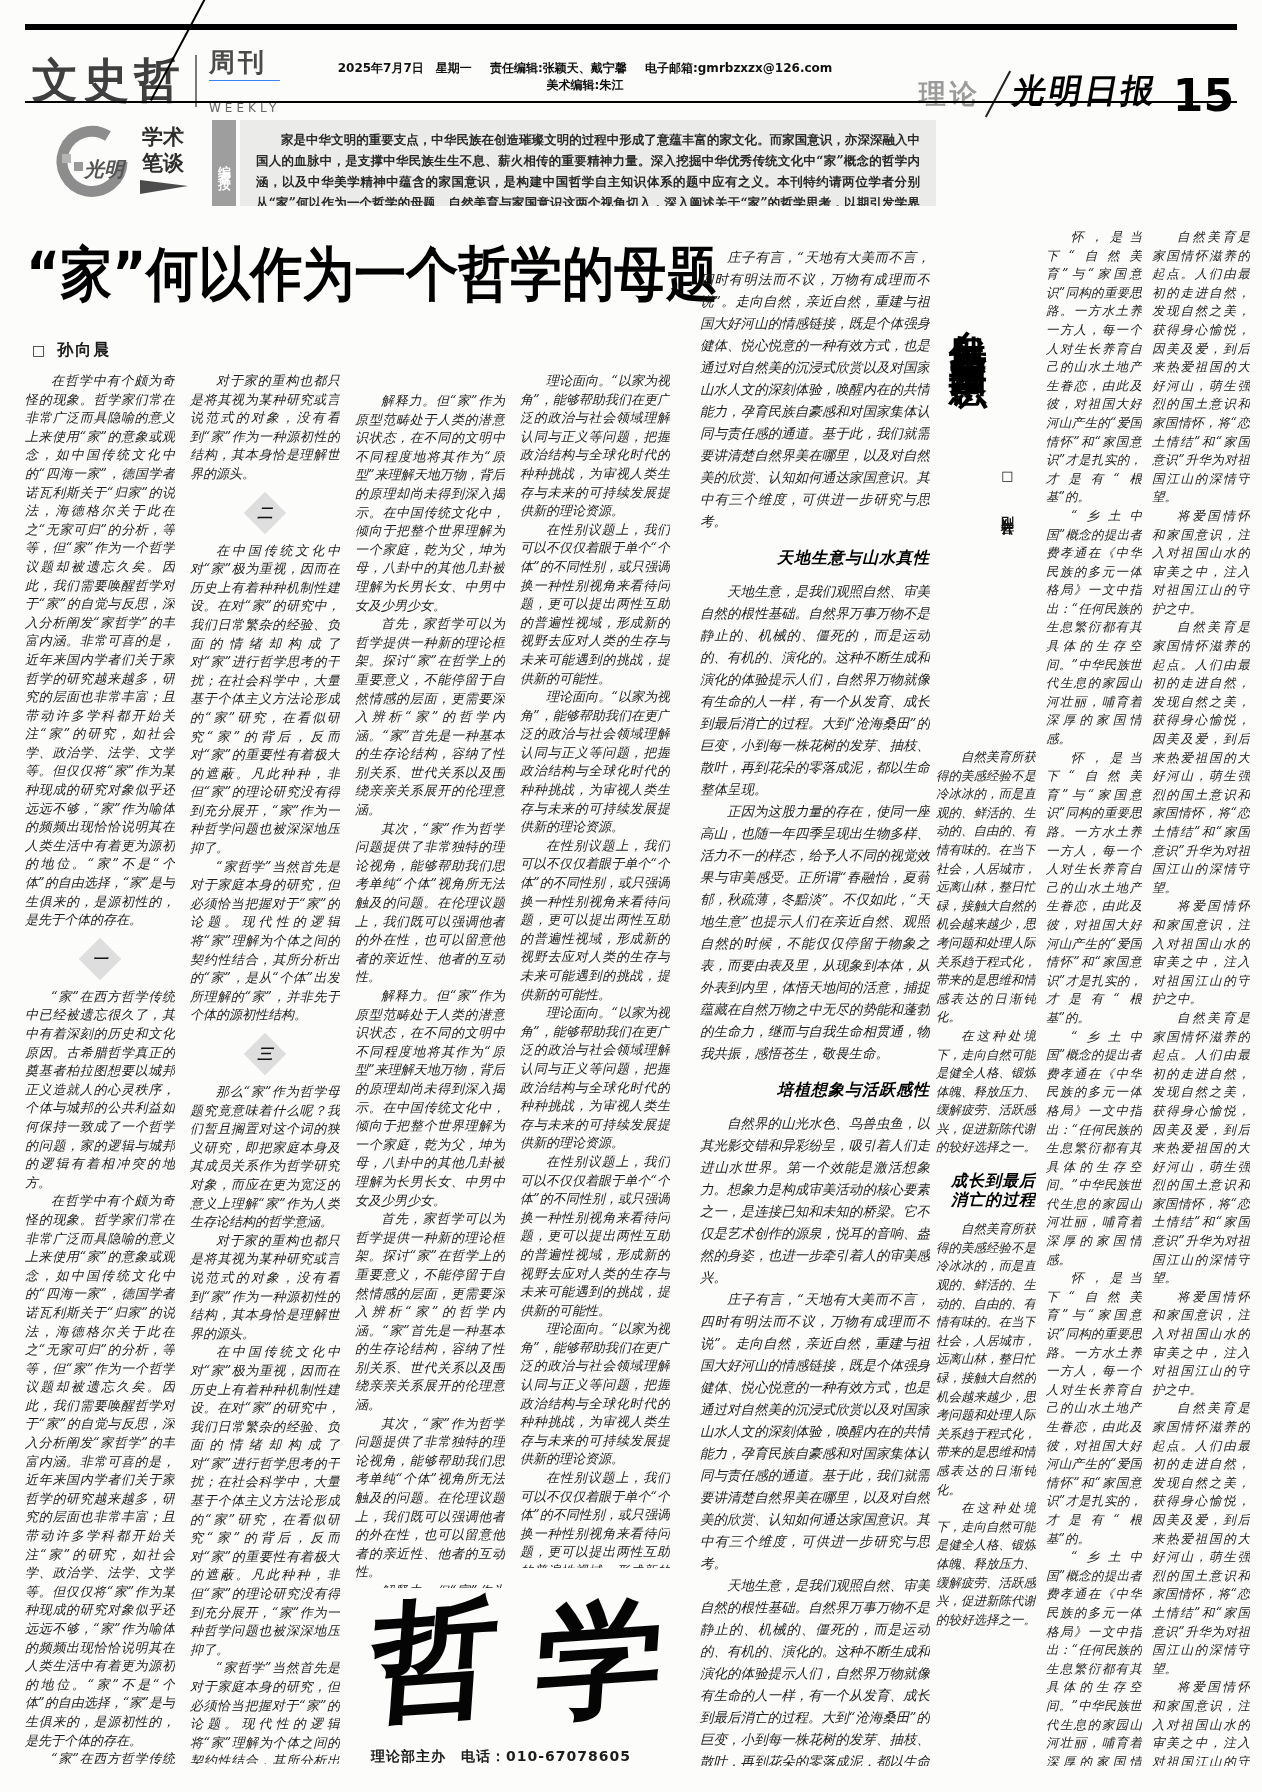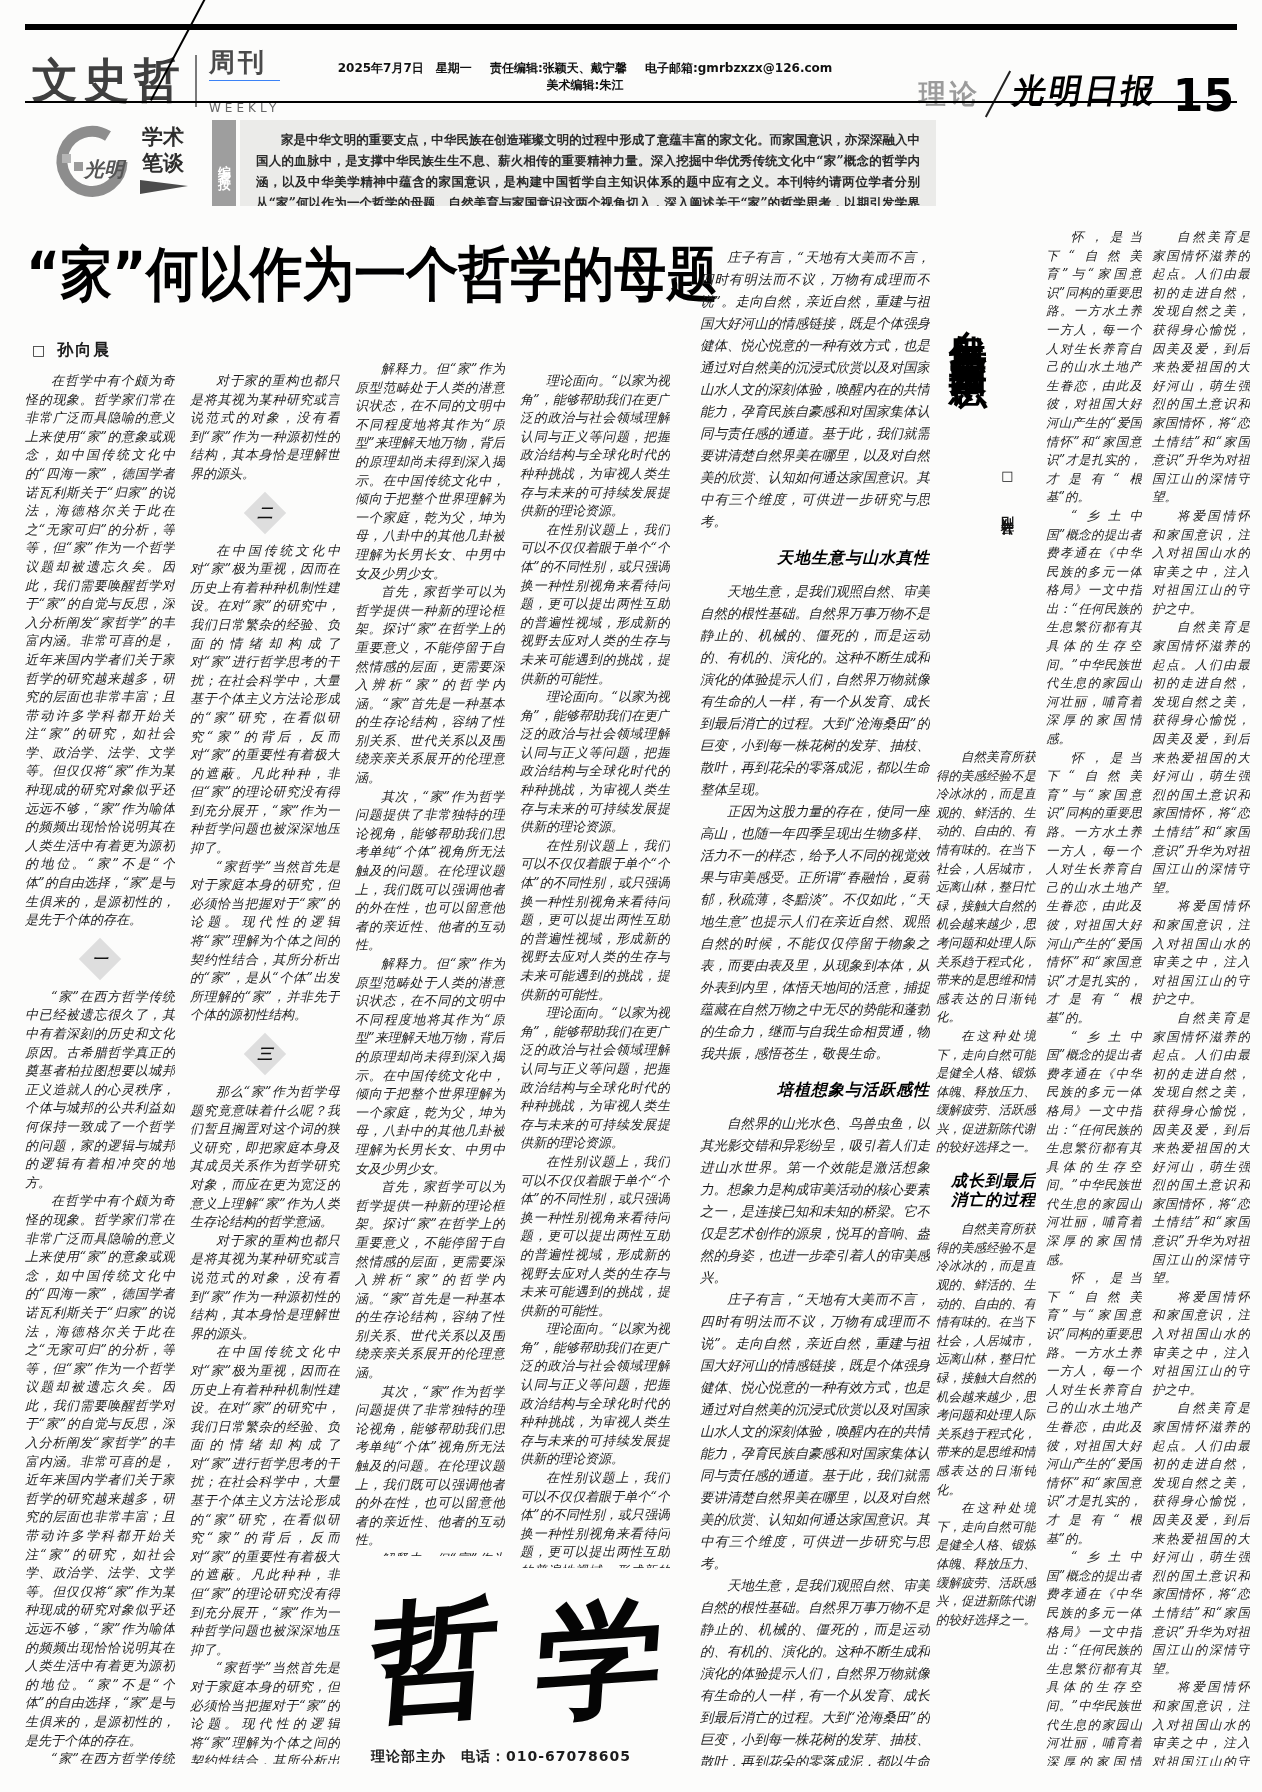--- a/index.html
+++ b/index.html
@@ -130,21 +130,21 @@
       <p class="body-p">在中国传统文化中对“家”极为重视，因而在历史上有着种种机制性建设。在对“家”的研究中，我们日常繁杂的经验、负面的情绪却构成了对“家”进行哲学思考的干扰；在社会科学中，大量基于个体主义方法论形成的“家”研究，在看似研究“家”的背后，反而对“家”的重要性有着极大的遮蔽。凡此种种，非但“家”的理论研究没有得到充分展开，“家”作为一种哲学问题也被深深地压抑了。</p>
       <p class="body-p">“家哲学”当然首先是对于家庭本身的研究，但必须恰当把握对于“家”的论题。现代性的逻辑将“家”理解为个体之间的契约性结合，其所分析出的“家”，是从“个体”出发所理解的“家”，并非先于个体的源初性结构。</p>
       <div class="smark">
         <span>三</span>
       </div>
       <p class="body-p">那么“家”作为哲学母题究竟意味着什么呢？我们暂且搁置对这个词的狭义研究，即把家庭本身及其成员关系作为哲学研究对象，而应在更为宽泛的意义上理解“家”作为人类生存论结构的哲学意涵。</p>
       <p class="body-p">对于家的重构也都只是将其视为某种研究或言说范式的对象，没有看到“家”作为一种源初性的结构，其本身恰是理解世界的源头。</p>
       <p class="body-p">在中国传统文化中对“家”极为重视，因而在历史上有着种种机制性建设。在对“家”的研究中，我们日常繁杂的经验、负面的情绪却构成了对“家”进行哲学思考的干扰；在社会科学中，大量基于个体主义方法论形成的“家”研究，在看似研究“家”的背后，反而对“家”的重要性有着极大的遮蔽。凡此种种，非但“家”的理论研究没有得到充分展开，“家”作为一种哲学问题也被深深地压抑了。</p>
       <p class="body-p">“家哲学”当然首先是对于家庭本身的研究，但必须恰当把握对于“家”的论题。现代性的逻辑将“家”理解为个体之间的契约性结合，其所分析出的“家”，是从“个体”出发所理解的“家”，并非先于个体的源初性结构。</p>
     </div>
-  <div class="ncol colA" style="left:355px; top:360px; width:150px; height:1196px;">
+  <div class="ncol colA" style="left:355px; top:392px; width:150px; height:1196px;">
       <p class="body-p">解释力。但“家”作为原型范畴处于人类的潜意识状态，在不同的文明中不同程度地将其作为“原型”来理解天地万物，背后的原理却尚未得到深入揭示。在中国传统文化中，倾向于把整个世界理解为一个家庭，乾为父，坤为母，八卦中的其他几卦被理解为长男长女、中男中女及少男少女。</p>
       <p class="body-p">首先，家哲学可以为哲学提供一种新的理论框架。探讨“家”在哲学上的重要意义，不能停留于自然情感的层面，更需要深入辨析“家”的哲学内涵。“家”首先是一种基本的生存论结构，容纳了性别关系、世代关系以及围绕亲亲关系展开的伦理意涵。</p>
       <p class="body-p">其次，“家”作为哲学问题提供了非常独特的理论视角，能够帮助我们思考单纯“个体”视角所无法触及的问题。在伦理议题上，我们既可以强调他者的外在性，也可以留意他者的亲近性、他者的互动性。</p>
       <p class="body-p">解释力。但“家”作为原型范畴处于人类的潜意识状态，在不同的文明中不同程度地将其作为“原型”来理解天地万物，背后的原理却尚未得到深入揭示。在中国传统文化中，倾向于把整个世界理解为一个家庭，乾为父，坤为母，八卦中的其他几卦被理解为长男长女、中男中女及少男少女。</p>
       <p class="body-p">首先，家哲学可以为哲学提供一种新的理论框架。探讨“家”在哲学上的重要意义，不能停留于自然情感的层面，更需要深入辨析“家”的哲学内涵。“家”首先是一种基本的生存论结构，容纳了性别关系、世代关系以及围绕亲亲关系展开的伦理意涵。</p>
       <p class="body-p">其次，“家”作为哲学问题提供了非常独特的理论视角，能够帮助我们思考单纯“个体”视角所无法触及的问题。在伦理议题上，我们既可以强调他者的外在性，也可以留意他者的亲近性、他者的互动性。</p>
       <p class="body-p">解释力。但“家”作为原型范畴处于人类的潜意识状态，在不同的文明中不同程度地将其作为“原型”来理解天地万物，背后的原理却尚未得到深入揭示。在中国传统文化中，倾向于把整个世界理解为一个家庭，乾为父，坤为母，八卦中的其他几卦被理解为长男长女、中男中女及少男少女。</p>
     </div>
   <div class="ncol colA" style="left:520px; top:372px; width:150px; height:1196px;">
       <p class="body-p">理论面向。“以家为视角”，能够帮助我们在更广泛的政治与社会领域理解认同与正义等问题，把握政治结构与全球化时代的种种挑战，为审视人类生存与未来的可持续发展提供新的理论资源。</p>

